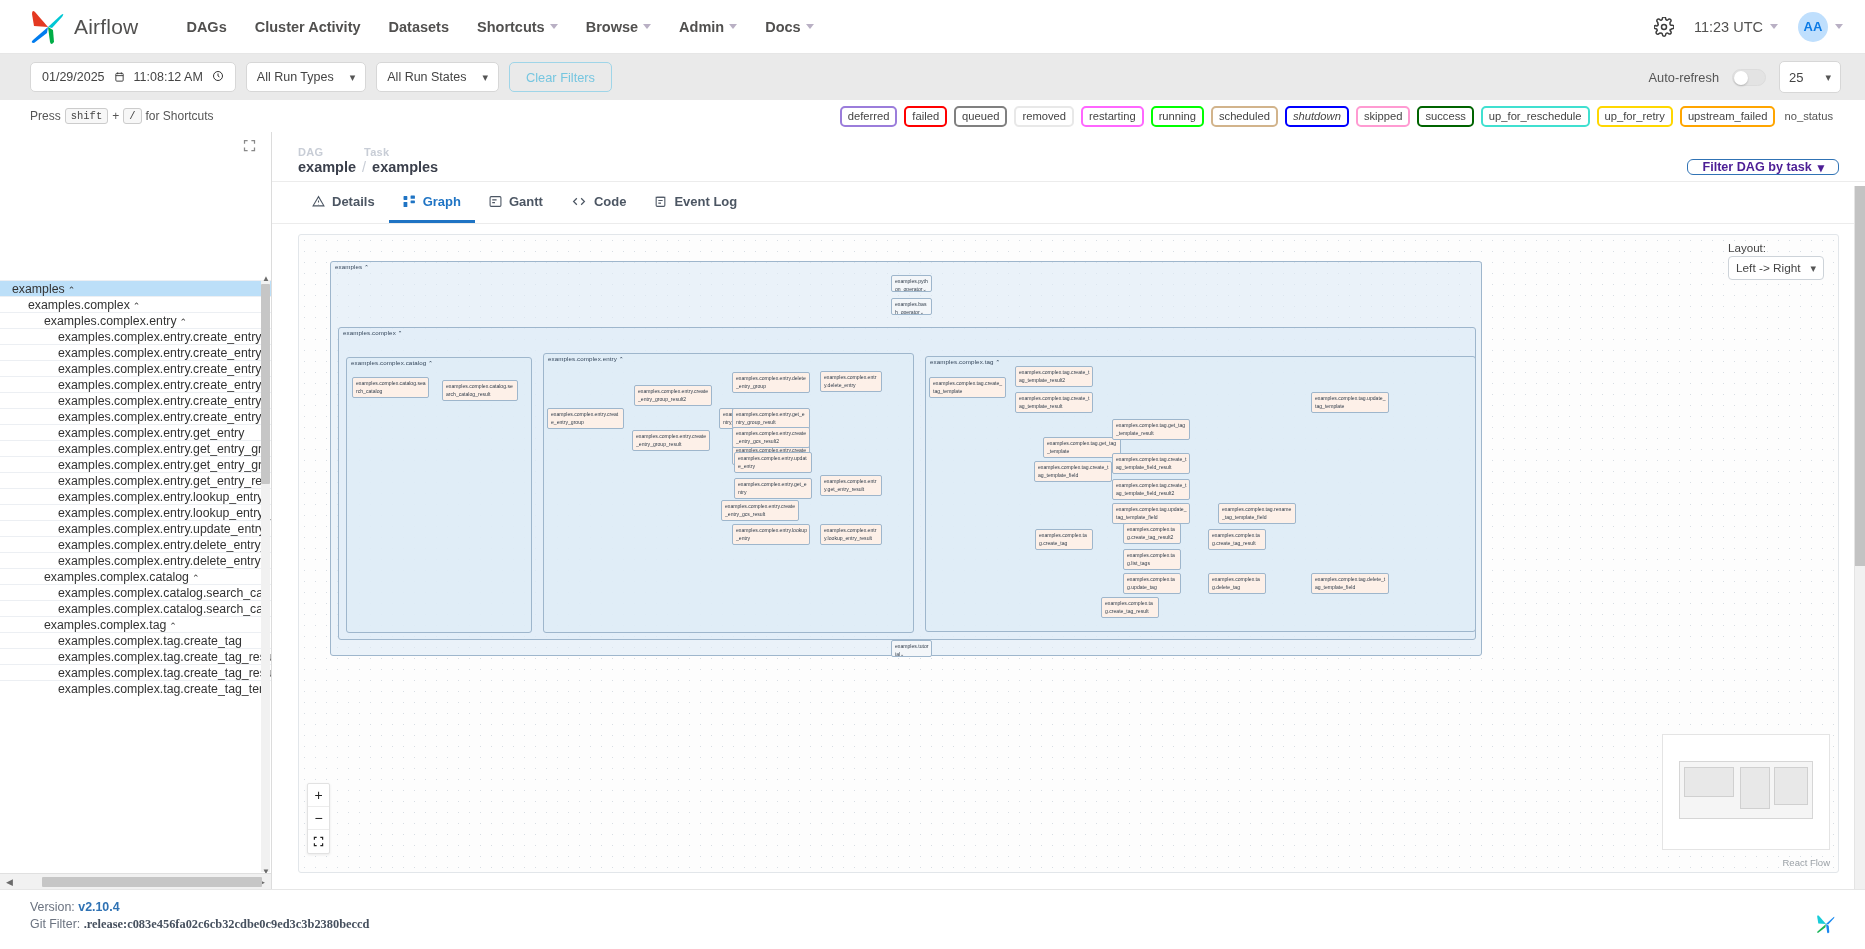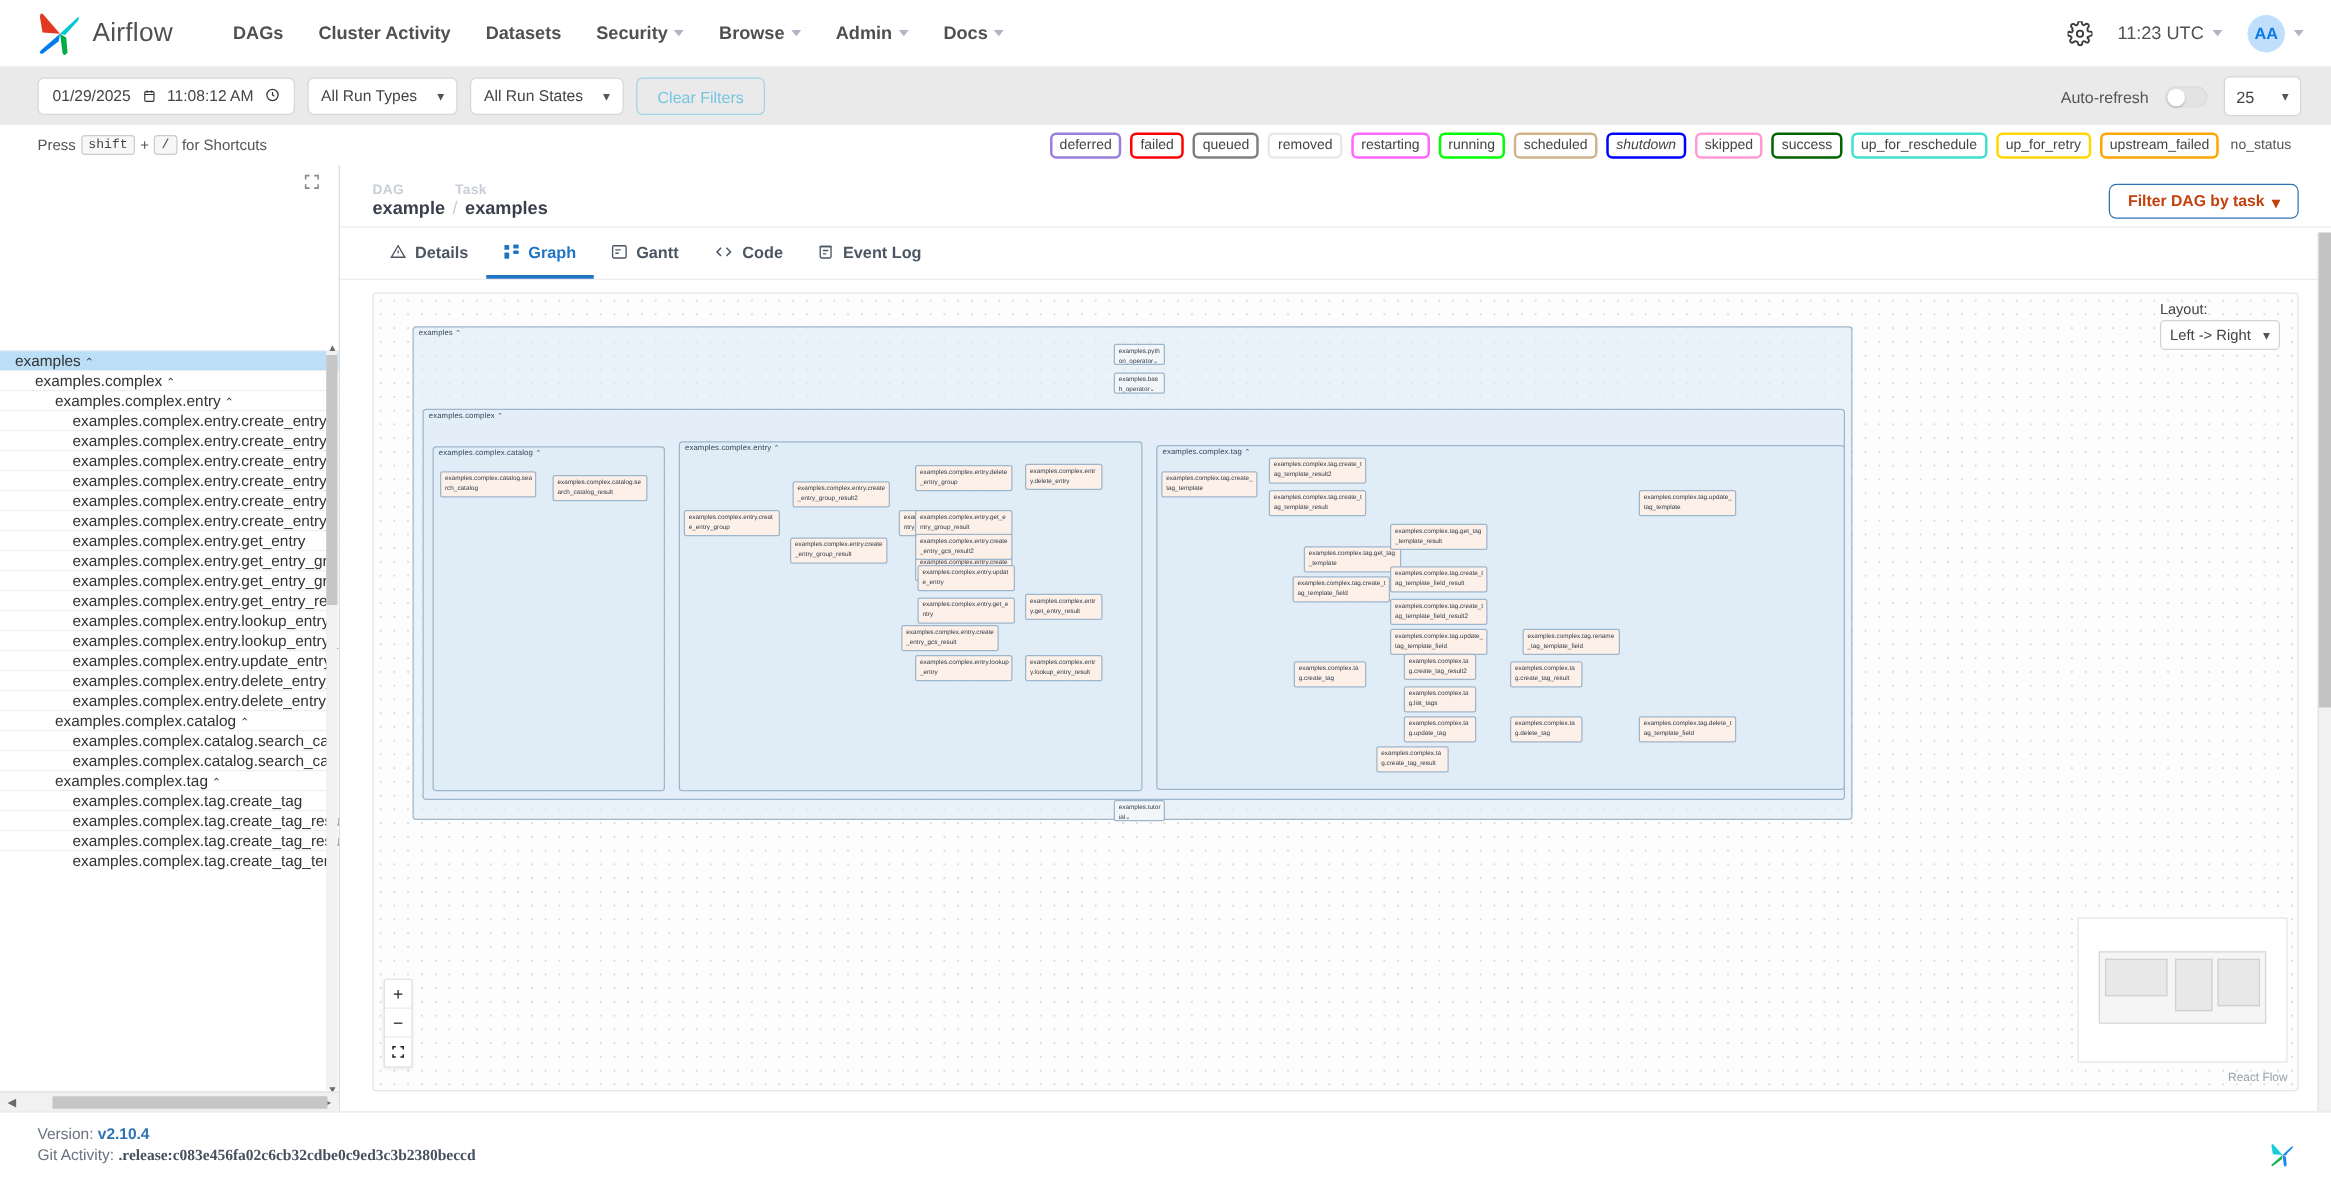--- a/index.html
+++ b/index.html
@@ -131,22 +131,22 @@
     height:50px; display:flex; align-items:flex-end; padding:0 26px 6px 26px;
     border-bottom:1px solid #ececec; position:relative;
   }
   .crumb-group { display:flex; flex-direction:column; }
   .crumb-labels { display:flex; gap:10px; font-size:11px; color:#c8cdd6; font-weight:bold; letter-spacing:.3px;}
   .crumb-labels .dag-l { width:56px; }
   .crumb-values { display:flex; gap:6px; font-size:14.5px; font-weight:bold; color:#3a3f4b; margin-top:1px;}
   .crumb-values .slash { color:#c8cdd6; font-weight:normal; }
   .crumb-values a { color:#3a3f4b; text-decoration:none; cursor:pointer;}
   .filter-dag-btn {
-    margin-left:auto; border:1px solid #3073b5; color:#c2410c; background:#fff;
-    border-radius:6px; height:28px; padding:0 14px; font-size:12.6px; font-weight:bold;
+    margin-left:auto; border:1px solid #3073b5; color:#4c1d95; background:#fff;
+    border-radius:6px; height:16px; padding:0 14px; font-size:12.6px; font-weight:bold;
     cursor:pointer; display:flex; align-items:center; gap:6px; font-family:inherit;
   }
   .tabs { height:42px; display:flex; align-items:stretch; padding:0 26px; border-bottom:1px solid #ececec;}
   .tab {
     display:flex; align-items:center; gap:7px; padding:0 14px; font-size:13px;
     font-weight:bold; color:#4c5663; cursor:pointer; border-bottom:3px solid transparent;
   }
   .tab.active { color:#1f74c4; border-bottom-color:#1f74c4; }
   .tab svg { display:block; }
 
@@ -244,21 +244,21 @@
     <div class="nav-link">
       <span>DAGs</span>
     </div>
     <div class="nav-link">
       <span>Cluster Activity</span>
     </div>
     <div class="nav-link">
       <span>Datasets</span>
     </div>
     <div class="nav-link">
-      <span>Security</span>
+      <span>Shortcuts</span>
       <i class="caret"></i>
     </div>
     <div class="nav-link">
       <span>Browse</span>
       <i class="caret"></i>
     </div>
     <div class="nav-link">
       <span>Admin</span>
       <i class="caret"></i>
     </div>
@@ -560,21 +560,21 @@
     </div>
   </div>
 </div>
 
 <div class="footer">
   <div class="row">
     <span>Version:</span>
     <span class="ver">v2.10.4</span>
   </div>
   <div class="row">
-    <span>Git Activity:</span>
+    <span>Git Filter:</span>
     <b>.release:c083e456fa02c6cb32cdbe0c9ed3c3b2380beccd</b>
   </div>
   <span class="footer-logo">
     <svg width="22" height="22" viewBox="0 0 40 38">
       <path d="M20 19 L7 4 Q4 1 4 6 L6 18 Z" fill="#00c7d4"></path>
       <path d="M20 19 L33 7 Q37 4 34 9 L24 20 Z" fill="#017cee"></path>
       <path d="M20 19 L5 32 Q2 35 6 35 L19 25 Z" fill="#00ad46"></path>
       <path d="M20 19 L22 34 Q23 38 26 34 L25 22 Z" fill="#017cee"></path>
     </svg>
   </span>

